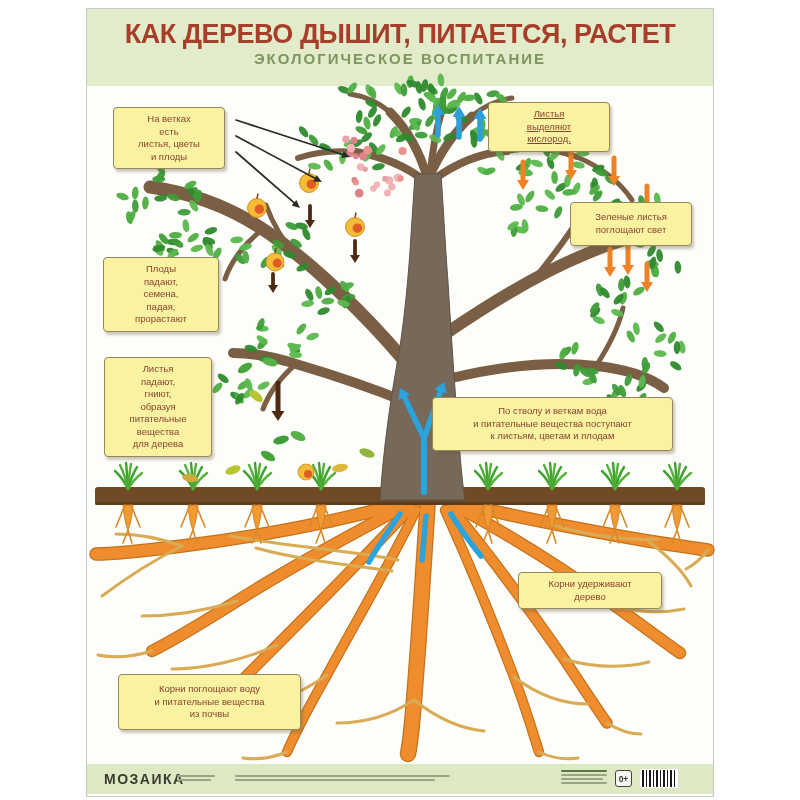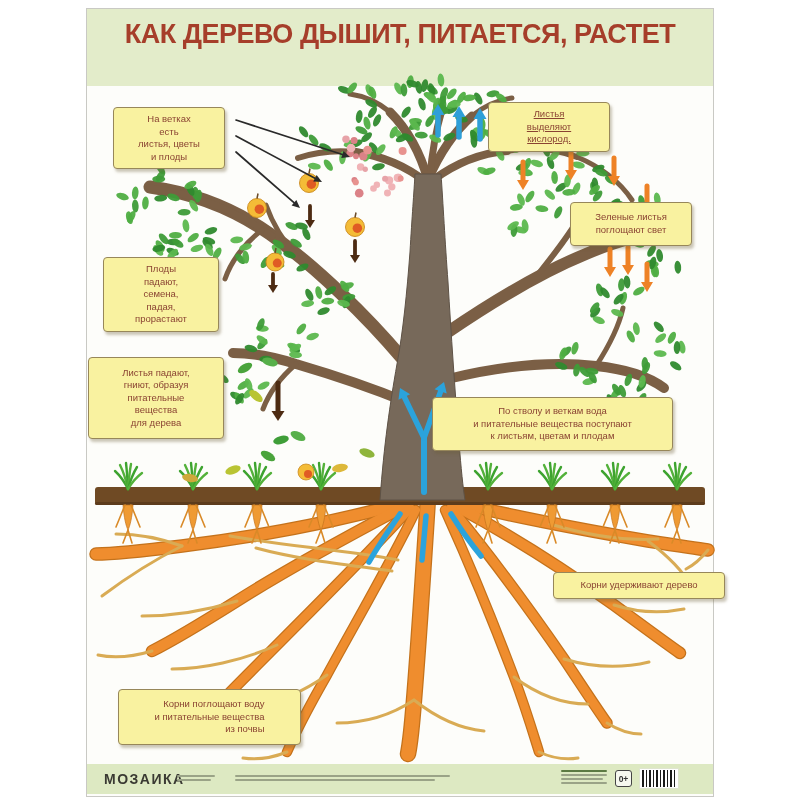--- a/index.html
+++ b/index.html
@@ -33,32 +33,33 @@
   #art{position:absolute;left:0;top:0;width:800px;height:800px;pointer-events:none;}
   
   .label{position:absolute;z-index:5;background:#f9f2a0;border:1px solid #97875a;border-radius:4px;
          box-shadow:2px 3px 3px rgba(110,95,55,0.35);color:#8a4332;font-size:9.5px;line-height:1.32;
          text-align:center;white-space:pre-line;display:flex;align-items:center;justify-content:center;
          box-sizing:border-box;padding:5px 24px;}
   .lb0{left:113px;top:107px;width:112px;min-height:56px;}
   .lb1{left:488px;top:102px;width:122px;min-height:44px;text-decoration:underline;}
   .lb2{left:570px;top:202px;width:122px;min-height:44px;}
   .lb3{left:103px;top:257px;width:116px;min-height:60px;}
-  .lb4{left:88px;top:357px;width:136px;min-height:82px;}
+  .lb4{left:104px;top:357px;width:108px;min-height:82px;}
   .lb5{left:432px;top:397px;width:241px;min-height:54px;}
-  .lb6{left:518px;top:572px;width:172px;min-height:27px;margin-left:35px;}
-  .lb7{left:118px;top:689px;width:183px;min-height:56px;text-align:right;}
+  .lb6{left:518px;top:572px;width:144px;min-height:27px;}
+  .lb7{left:118px;top:674px;width:183px;min-height:56px;}
 </style>
 </head>
 <body>
 
 <div id="stage">
   <div id="poster">
     <div id="header">
       <h1 id="title">КАК ДЕРЕВО ДЫШИТ, ПИТАЕТСЯ, РАСТЕТ</h1>
+      <h2 id="subtitle">ЭКОЛОГИЧЕСКОЕ ВОСПИТАНИЕ</h2>
     </div>
     <div id="footer">
       <div id="logo">МОЗАИКА</div>
       <div id="micro1" class="micro">
         <div class="bar" style="width:38px"></div>
           <div class="bar" style="width:34px"></div>
       </div>
       <div id="micro2" class="micro">
         <div class="bar" style="width:215px"></div>
           <div class="bar" style="width:200px"></div>

